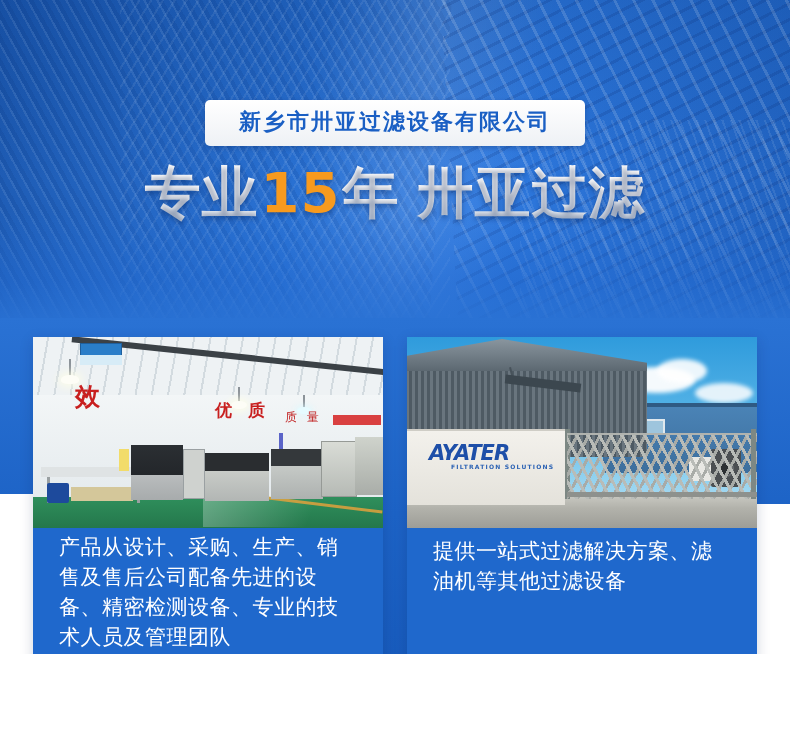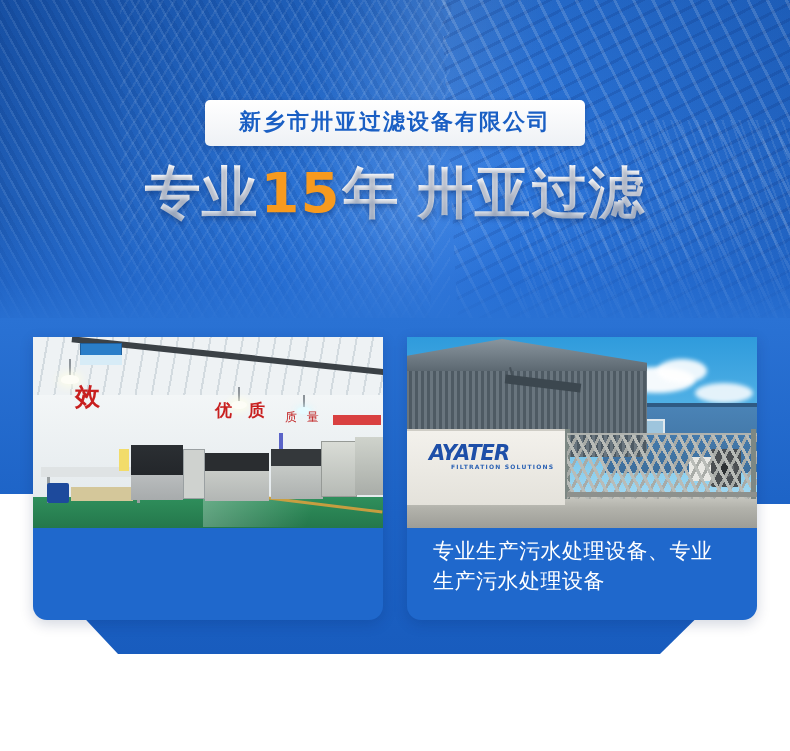--- a/index.html
+++ b/index.html
@@ -336,20 +336,21 @@
         <div class="ph1-drum"></div>
         <div class="ph1-yellow"></div>
         <div class="ph1-m1"></div>
         <div class="ph1-m1b"></div>
         <div class="ph1-m2"></div>
         <div class="ph1-m4"></div>
         <div class="ph1-m3"></div>
         <div class="ph1-m5"></div>
         <div class="ph1-m6"></div>
       </div>
+      <div class="card-body">产品从设计、采购、生产、销售及售后公司配备先进的设备、精密检测设备、专业的技术人员及管理团队</div>
     </div>
 
     <div class="card">
       <div class="card-photo">
         <div class="ph2-sky"></div>
         <div class="ph2-cloud1"></div>
           <div class="ph2-cloud2"></div>
         <div class="ph2-cloud3"></div>
           <div class="ph2-cloud4"></div>
         <div class="ph2-bld-roof"></div>
@@ -364,17 +365,17 @@
         <div class="ph2-unit"></div>
         <div class="ph2-unit-fan"></div>
         <div class="ph2-post1"></div>
         <div class="ph2-gate"></div>
         <div class="ph2-post2"></div>
         <div class="ph2-gate-rail"></div>
         <div class="ph2-wall"></div>
         <div class="ph2-logo">AYATER</div>
         <div class="ph2-logo-sub">FILTRATION SOLUTIONS</div>
       </div>
-      <div class="card-body two-line">专业生产污水处理设备、专业生产污水处理设备</div>
+      <div class="card-body two-line">提供一站式过滤解决方案、滤油机等其他过滤设备</div>
     </div>
 
   </div>
 </div>
 
 </body></html>

